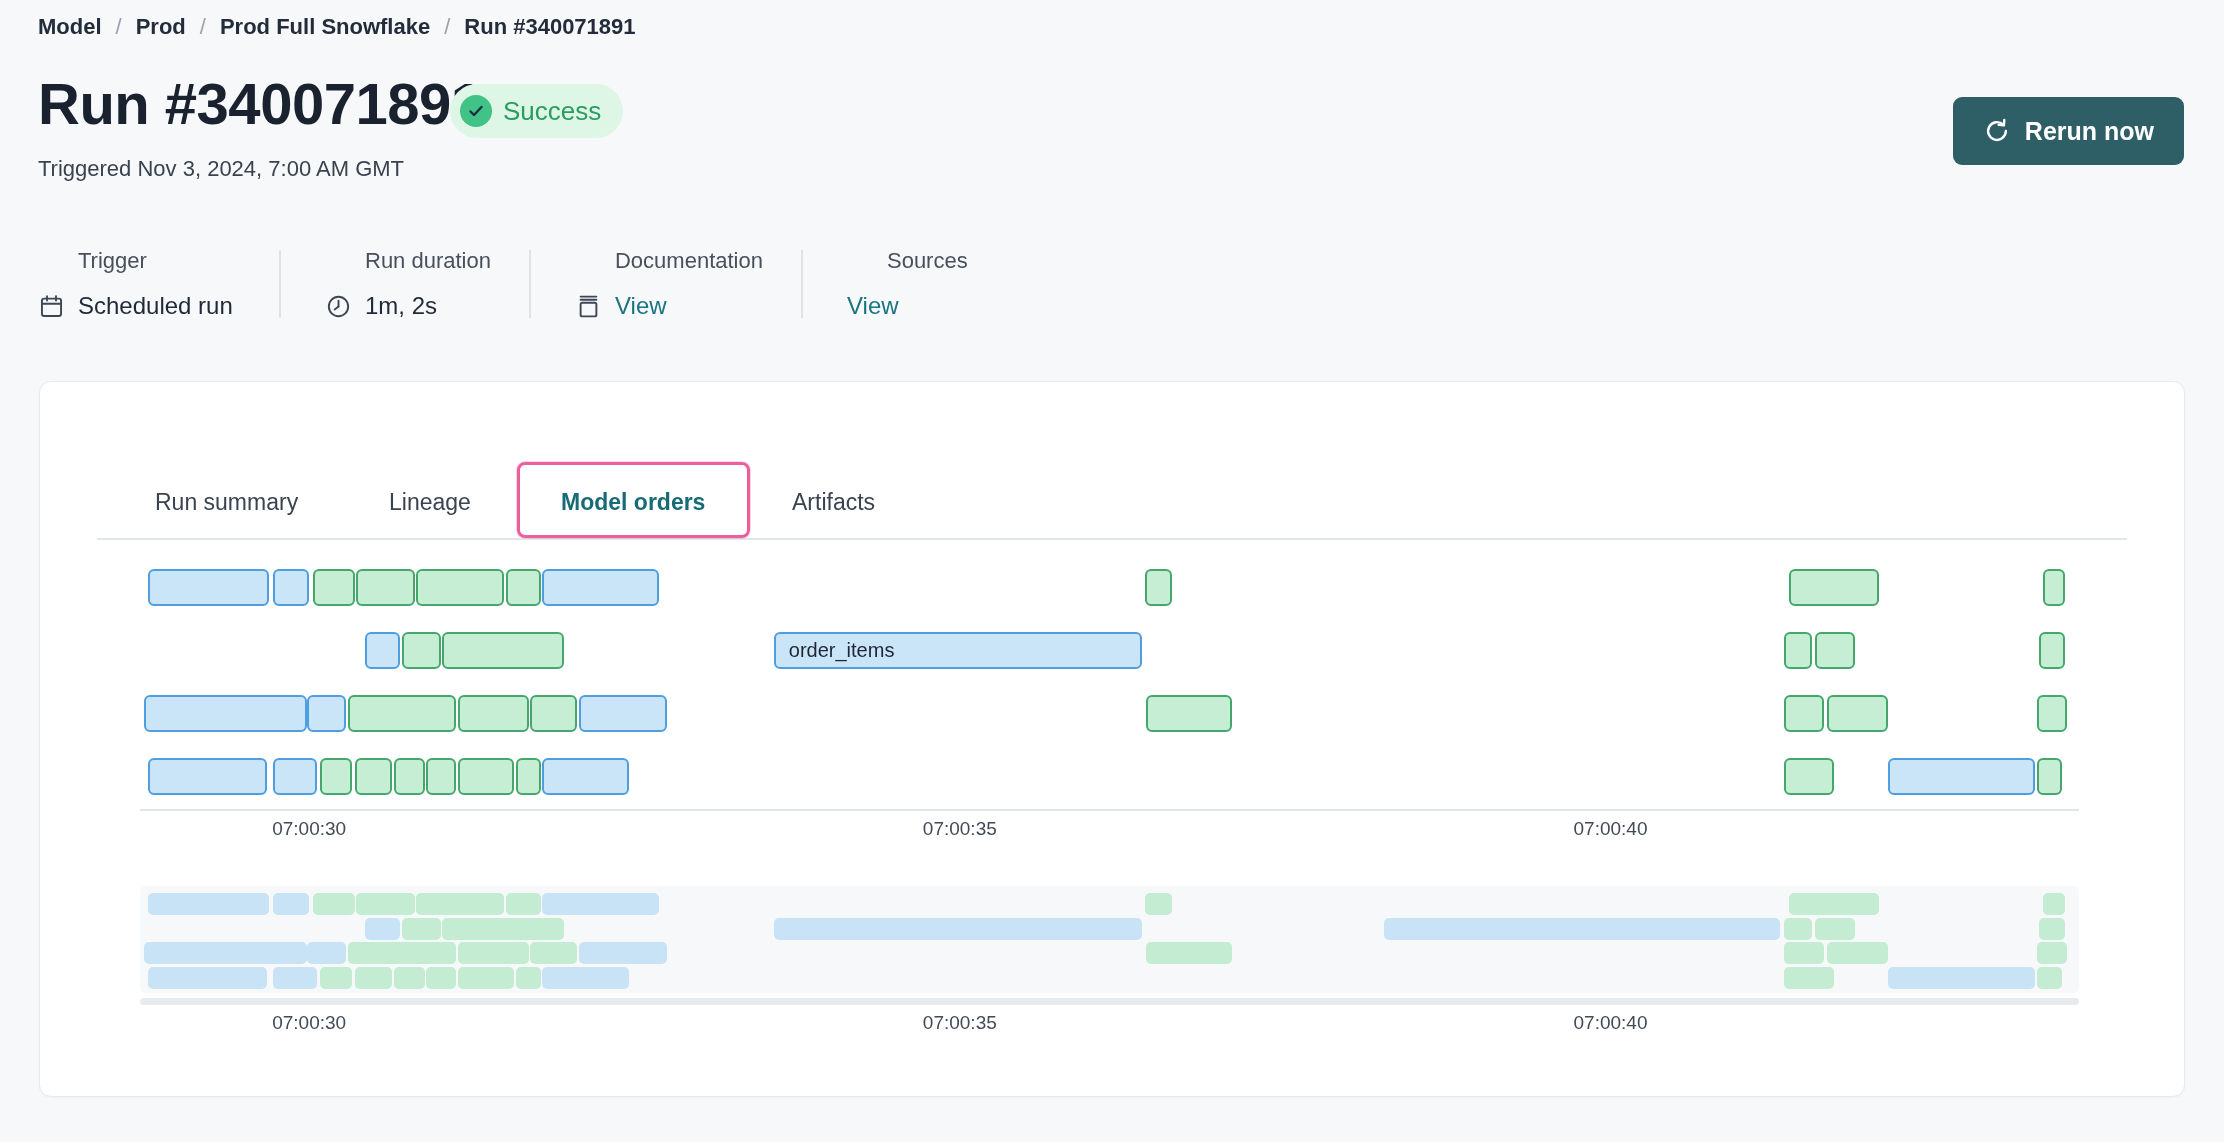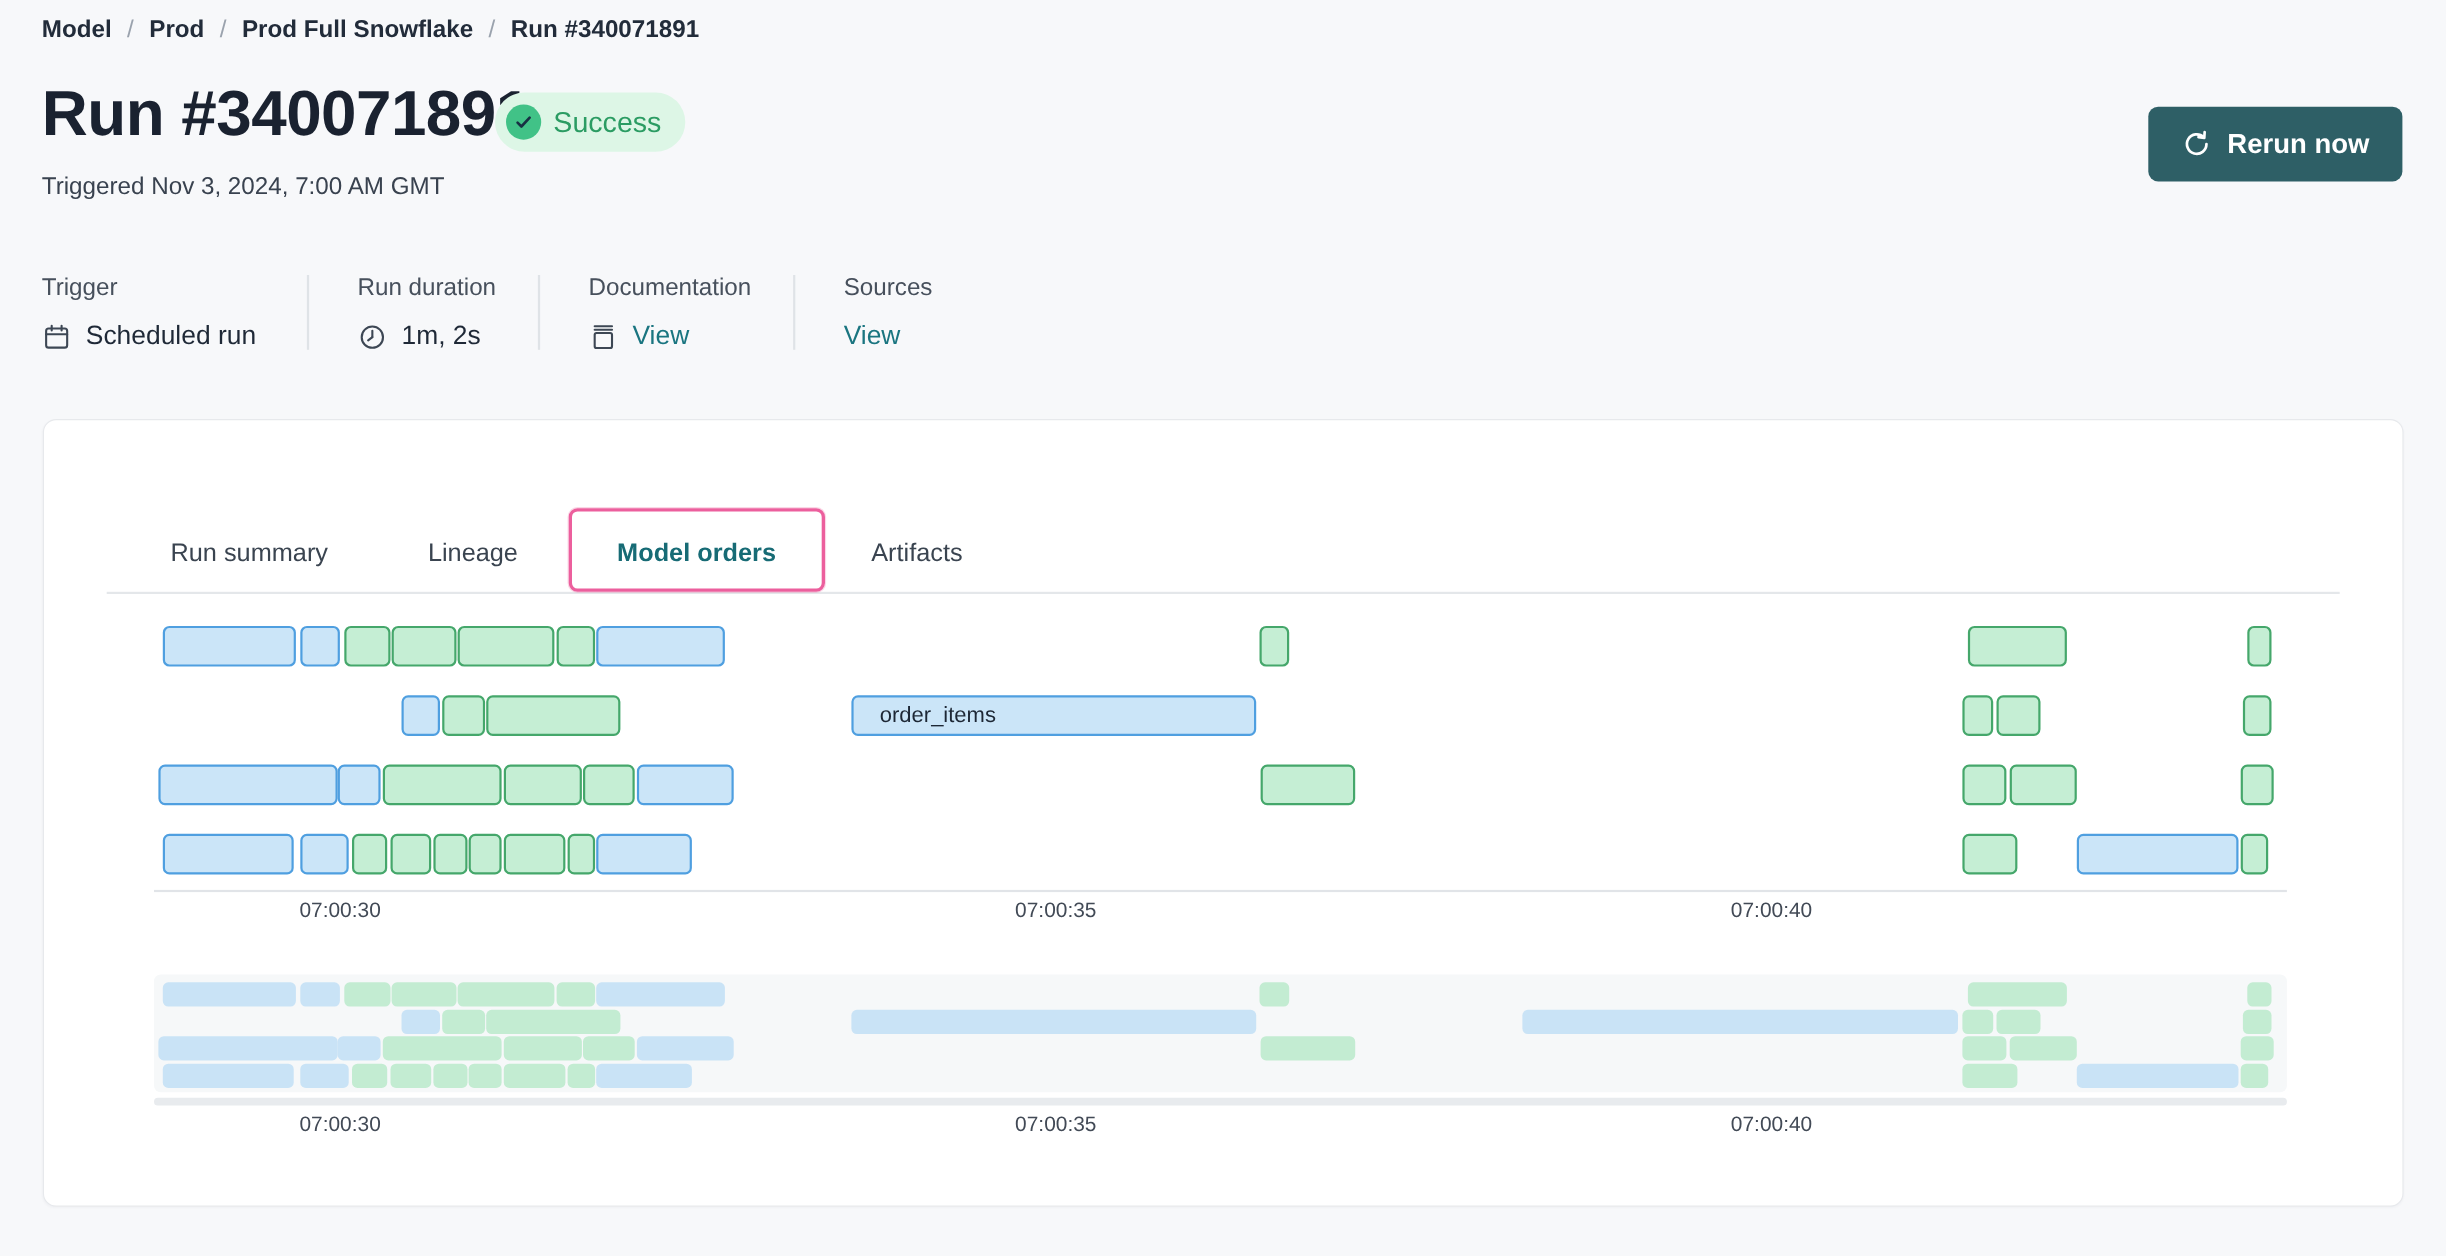--- a/index.html
+++ b/index.html
@@ -24,21 +24,21 @@
   .status-badge .dot { width:32px; height:32px; border-radius:50%; background:#41c287; display:flex; align-items:center; justify-content:center; }
   .status-badge .label { font-size:26px; color:#2b9c63; font-weight:500; }
   .triggered { position:absolute; left:38px; top:156px; font-size:22px; color:#39424f; }
   .rerun-btn { position:absolute; right:40px; top:97px; height:68px; background:#2e5f66; border:none; border-radius:9px; color:#ffffff; font-size:25px; font-weight:600; font-family:inherit; display:flex; align-items:center; gap:14px; padding:0 30px; cursor:pointer; }
 
   
   .meta-row { position:absolute; left:38px; top:248px; display:flex; align-items:stretch; }
   .meta-col { padding-right:38px; }
   .meta-col + .meta-divider { width:2px; background:#dfe3e7; margin:2px 0; }
   .meta-divider + .meta-col { padding-left:44px; }
-  .meta-label { font-size:22px; color:#47505c; margin-bottom:18px; }
+  .meta-label { font-size:22px; color:#47505c; margin-bottom:18px;margin-left:40px; }
   .meta-value { display:flex; align-items:center; gap:13px; font-size:24px; color:#1f2937; }
   .meta-value .icon { width:27px; height:27px; color:#3d4754; flex:none; }
   .meta-link { color:#1a7580; cursor:pointer; }
   .col-trigger  { min-width:241px; }
   .col-commit   { min-width:172px; }
   .col-duration { min-width:154px; }
   .col-docs     { min-width:180px; }
 
   
   .card { position:absolute; left:39px; top:381px; width:2146px; height:716px; background:#ffffff; border:1.5px solid #e7e9ec; border-radius:12px; box-shadow:0 1px 2px rgba(30,40,55,.03); }
@@ -51,21 +51,21 @@
   .tab-model-timing { left:561px; }
   .tab-artifacts { left:792px; }
   .tabs-divider { position:absolute; left:97px; top:538px; width:2030px; height:2px; background:#e4e7ea; }
   .tab-highlight { position:absolute; left:517px; top:462px; width:233px; height:76px; border:3px solid #ec5f9d; border-radius:8px; background:transparent; box-shadow:0 0 0 1px rgba(236,95,157,.25); z-index:3; pointer-events:none; }
 
   
   .gantt-plot { position:absolute; left:140px; top:569px; width:1939px; height:228px; }
   .bar { position:absolute; height:37px; border-radius:6px; }
   .bar.blue  { background:#cbe5f8; border:2px solid #4f9fe0; }
   .bar.green { background:#c5eed4; border:2px solid #45a76b; }
-  .bar-label { display:block; font-size:20px; color:#1d2735; line-height:32px; padding-left:24px; white-space:nowrap; overflow:hidden; }
+  .bar-label { display:block; font-size:20px; color:#1d2735; line-height:32px; padding-left:13px; white-space:nowrap; overflow:hidden; }
   .axis-line { position:absolute; left:140px; top:809px; width:1939px; height:2px; background:#e1e4e8; }
   .ticks { position:absolute; left:140px; width:1939px; height:26px; }
   .ticks-main { top:818px; }
   .ticks-mini { top:1012px; }
   .tick { position:absolute; transform:translateX(-50%); font-size:19px; color:#424a56; white-space:nowrap; }
 
   
   .minimap { position:absolute; left:140px; top:886px; width:1939px; height:107px; background:#f6f8f9; border-radius:6px; cursor:pointer; }
   .mbar { position:absolute; height:22px; border-radius:5px; }
   .mbar.blue  { background:#c9e3f6; }

